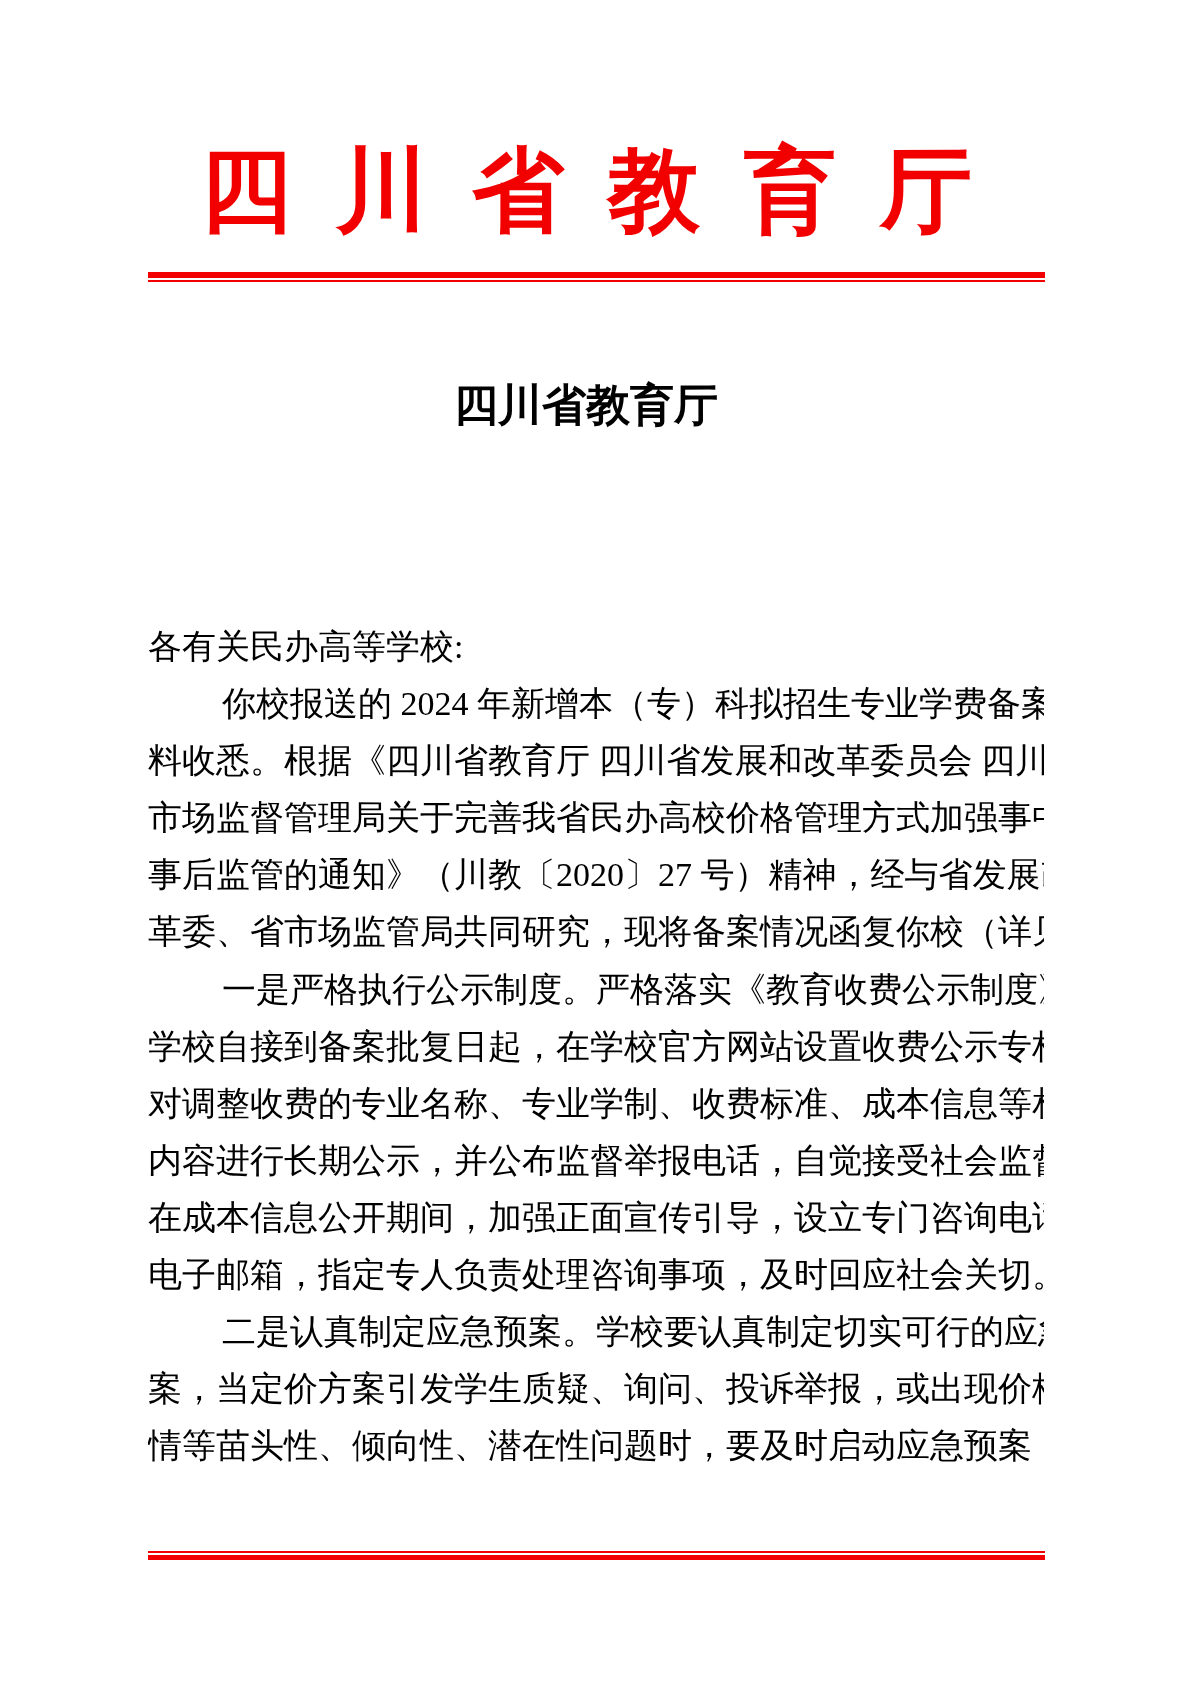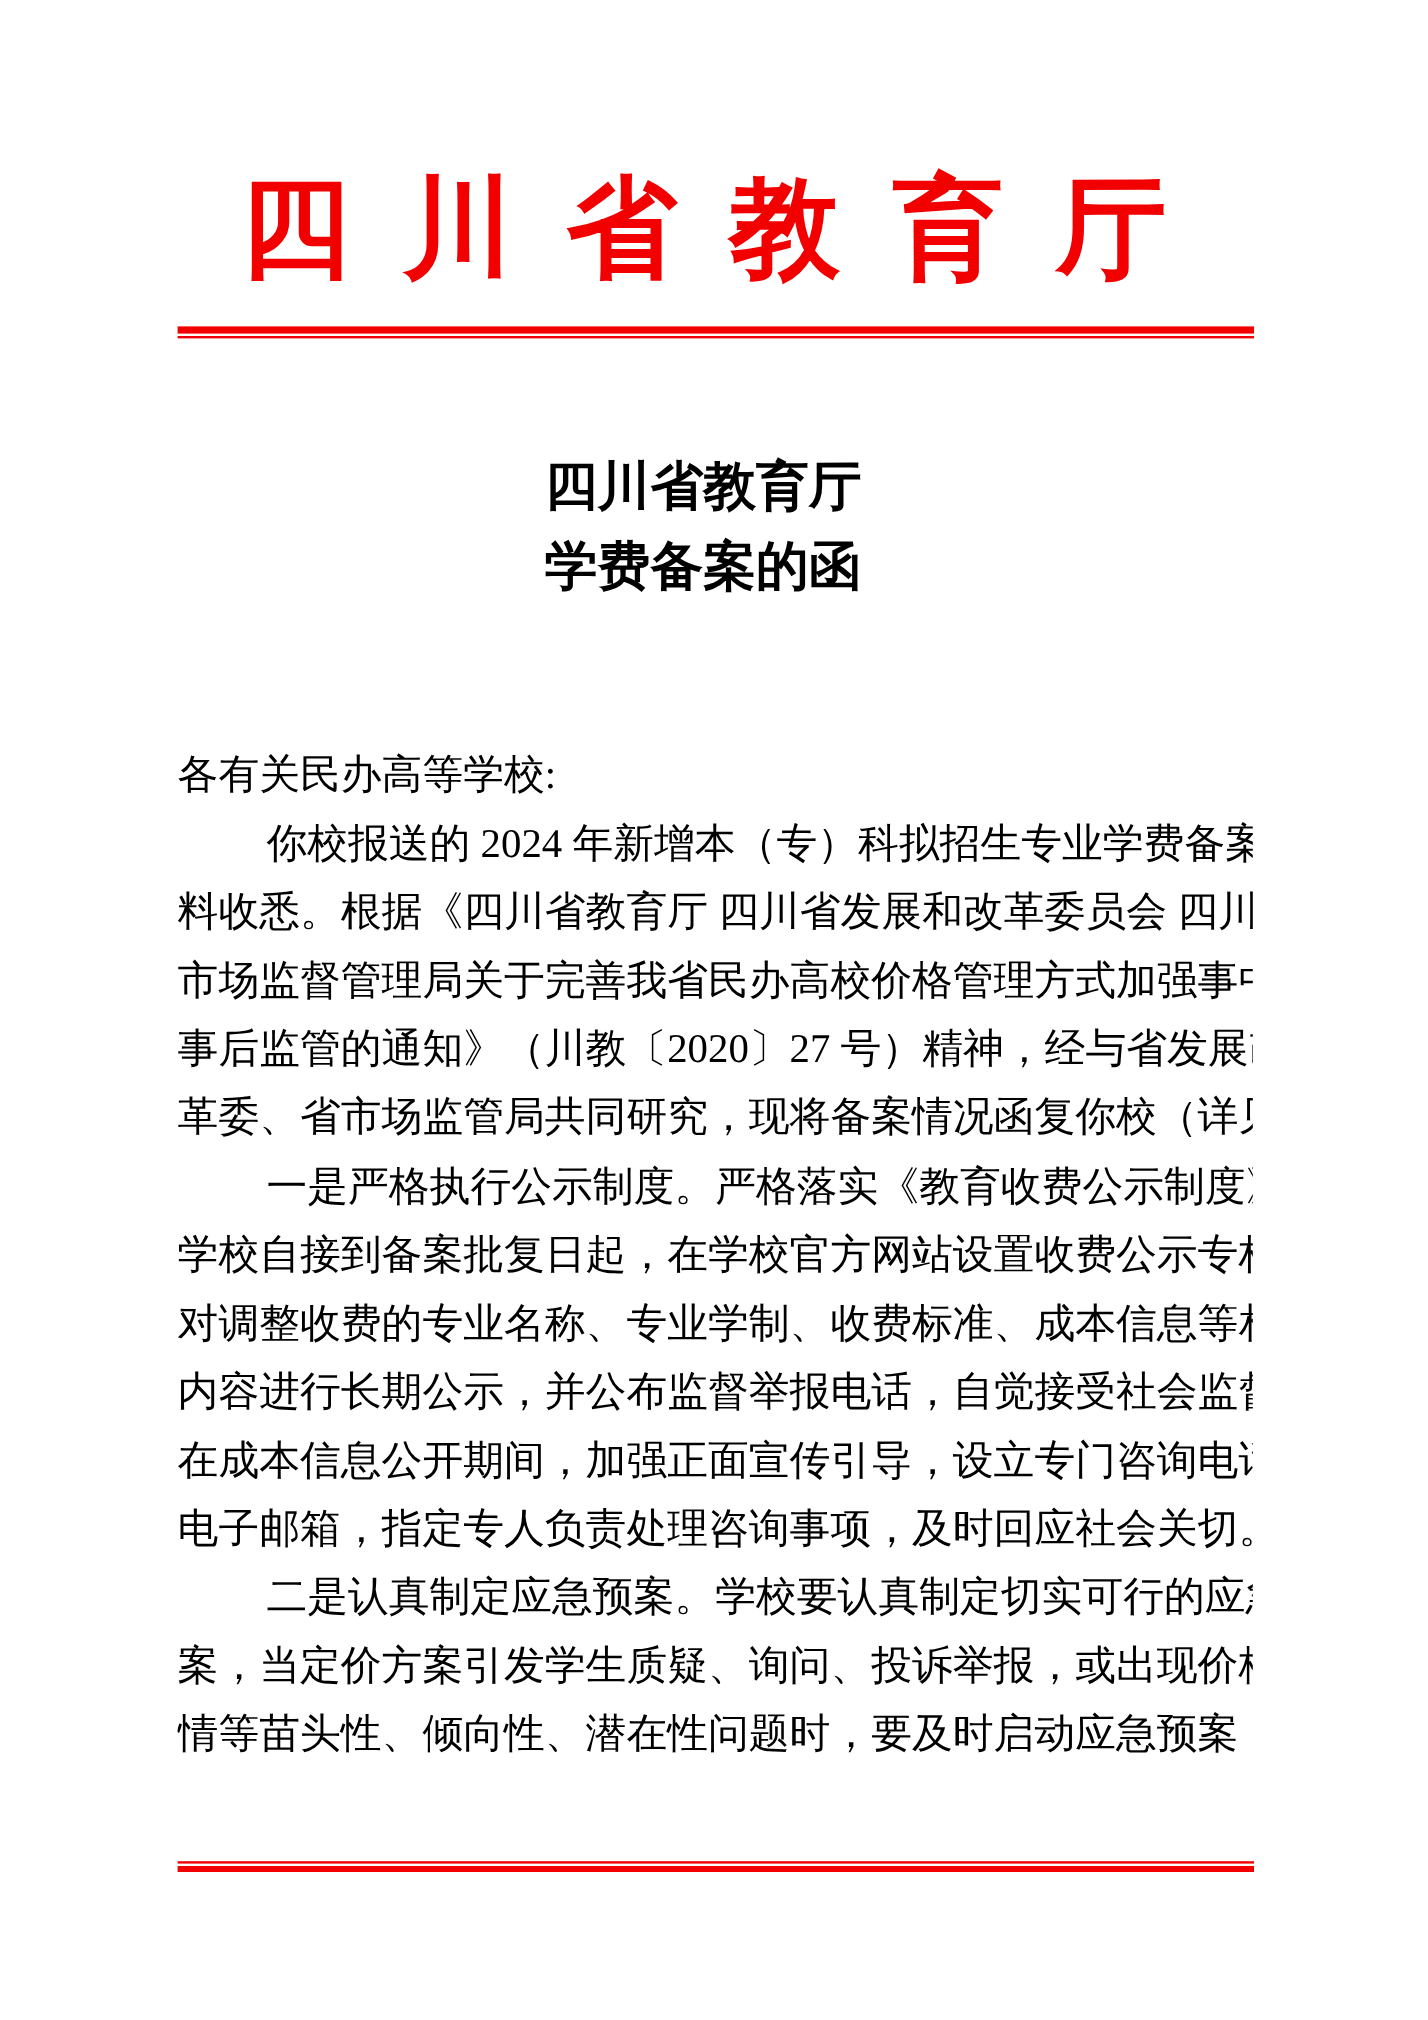--- a/index.html
+++ b/index.html
@@ -93,21 +93,20 @@
   <div class="letterhead">四川省教育厅</div>
 
   <div class="rule rule-top">
     <div class="bar bar-thick6"></div>
     <div class="bar bar-gap"></div>
     <div class="bar bar-thin"></div>
   </div>
 
   <div class="doc-title">
     <div>四川省教育厅</div>
-    <div>学费备案的函</div>
   </div>
 
   <div class="body-text">
     <div class="line para-end">各有关民办高等学校:</div>
     <div class="line indent">你校报送的 2024 年新增本（专）科拟招生专业学费备案材</div>
     <div class="line">料收悉。根据《四川省教育厅 四川省发展和改革委员会 四川省</div>
     <div class="line">市场监督管理局关于完善我省民办高校价格管理方式加强事中</div>
     <div class="line">事后监管的通知》（川教〔2020〕27 号）精神，经与省发展改</div>
     <div class="line">革委、省市场监管局共同研究，现将备案情况函复你校（详见附</div>
     <div class="line indent">一是严格执行公示制度。严格落实《教育收费公示制度》，</div>

